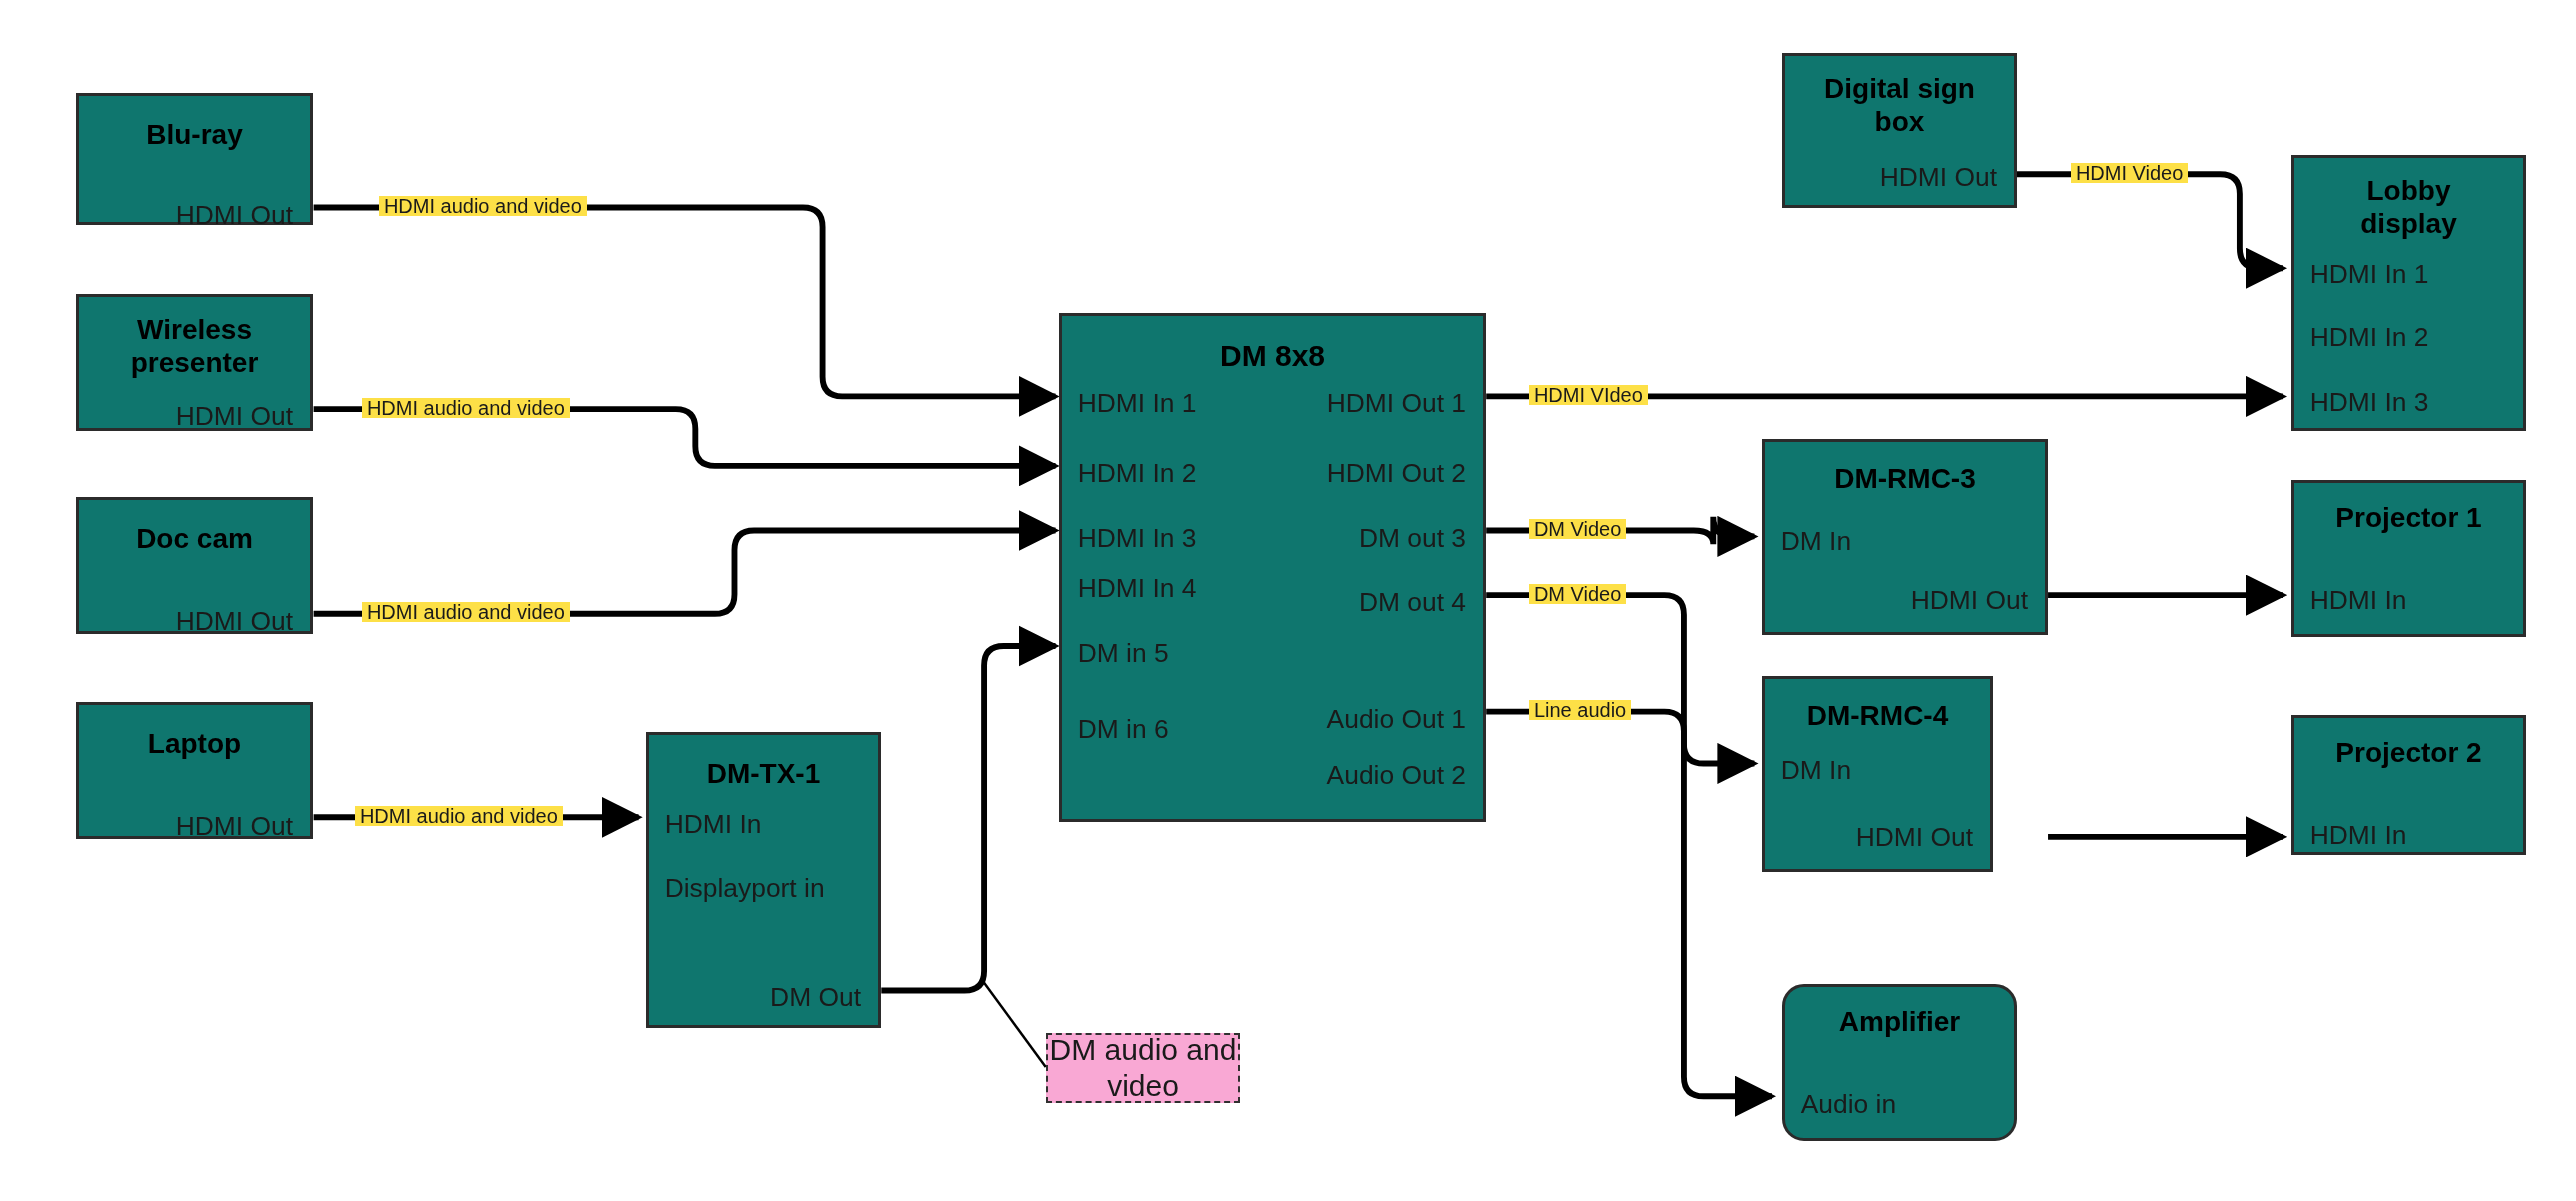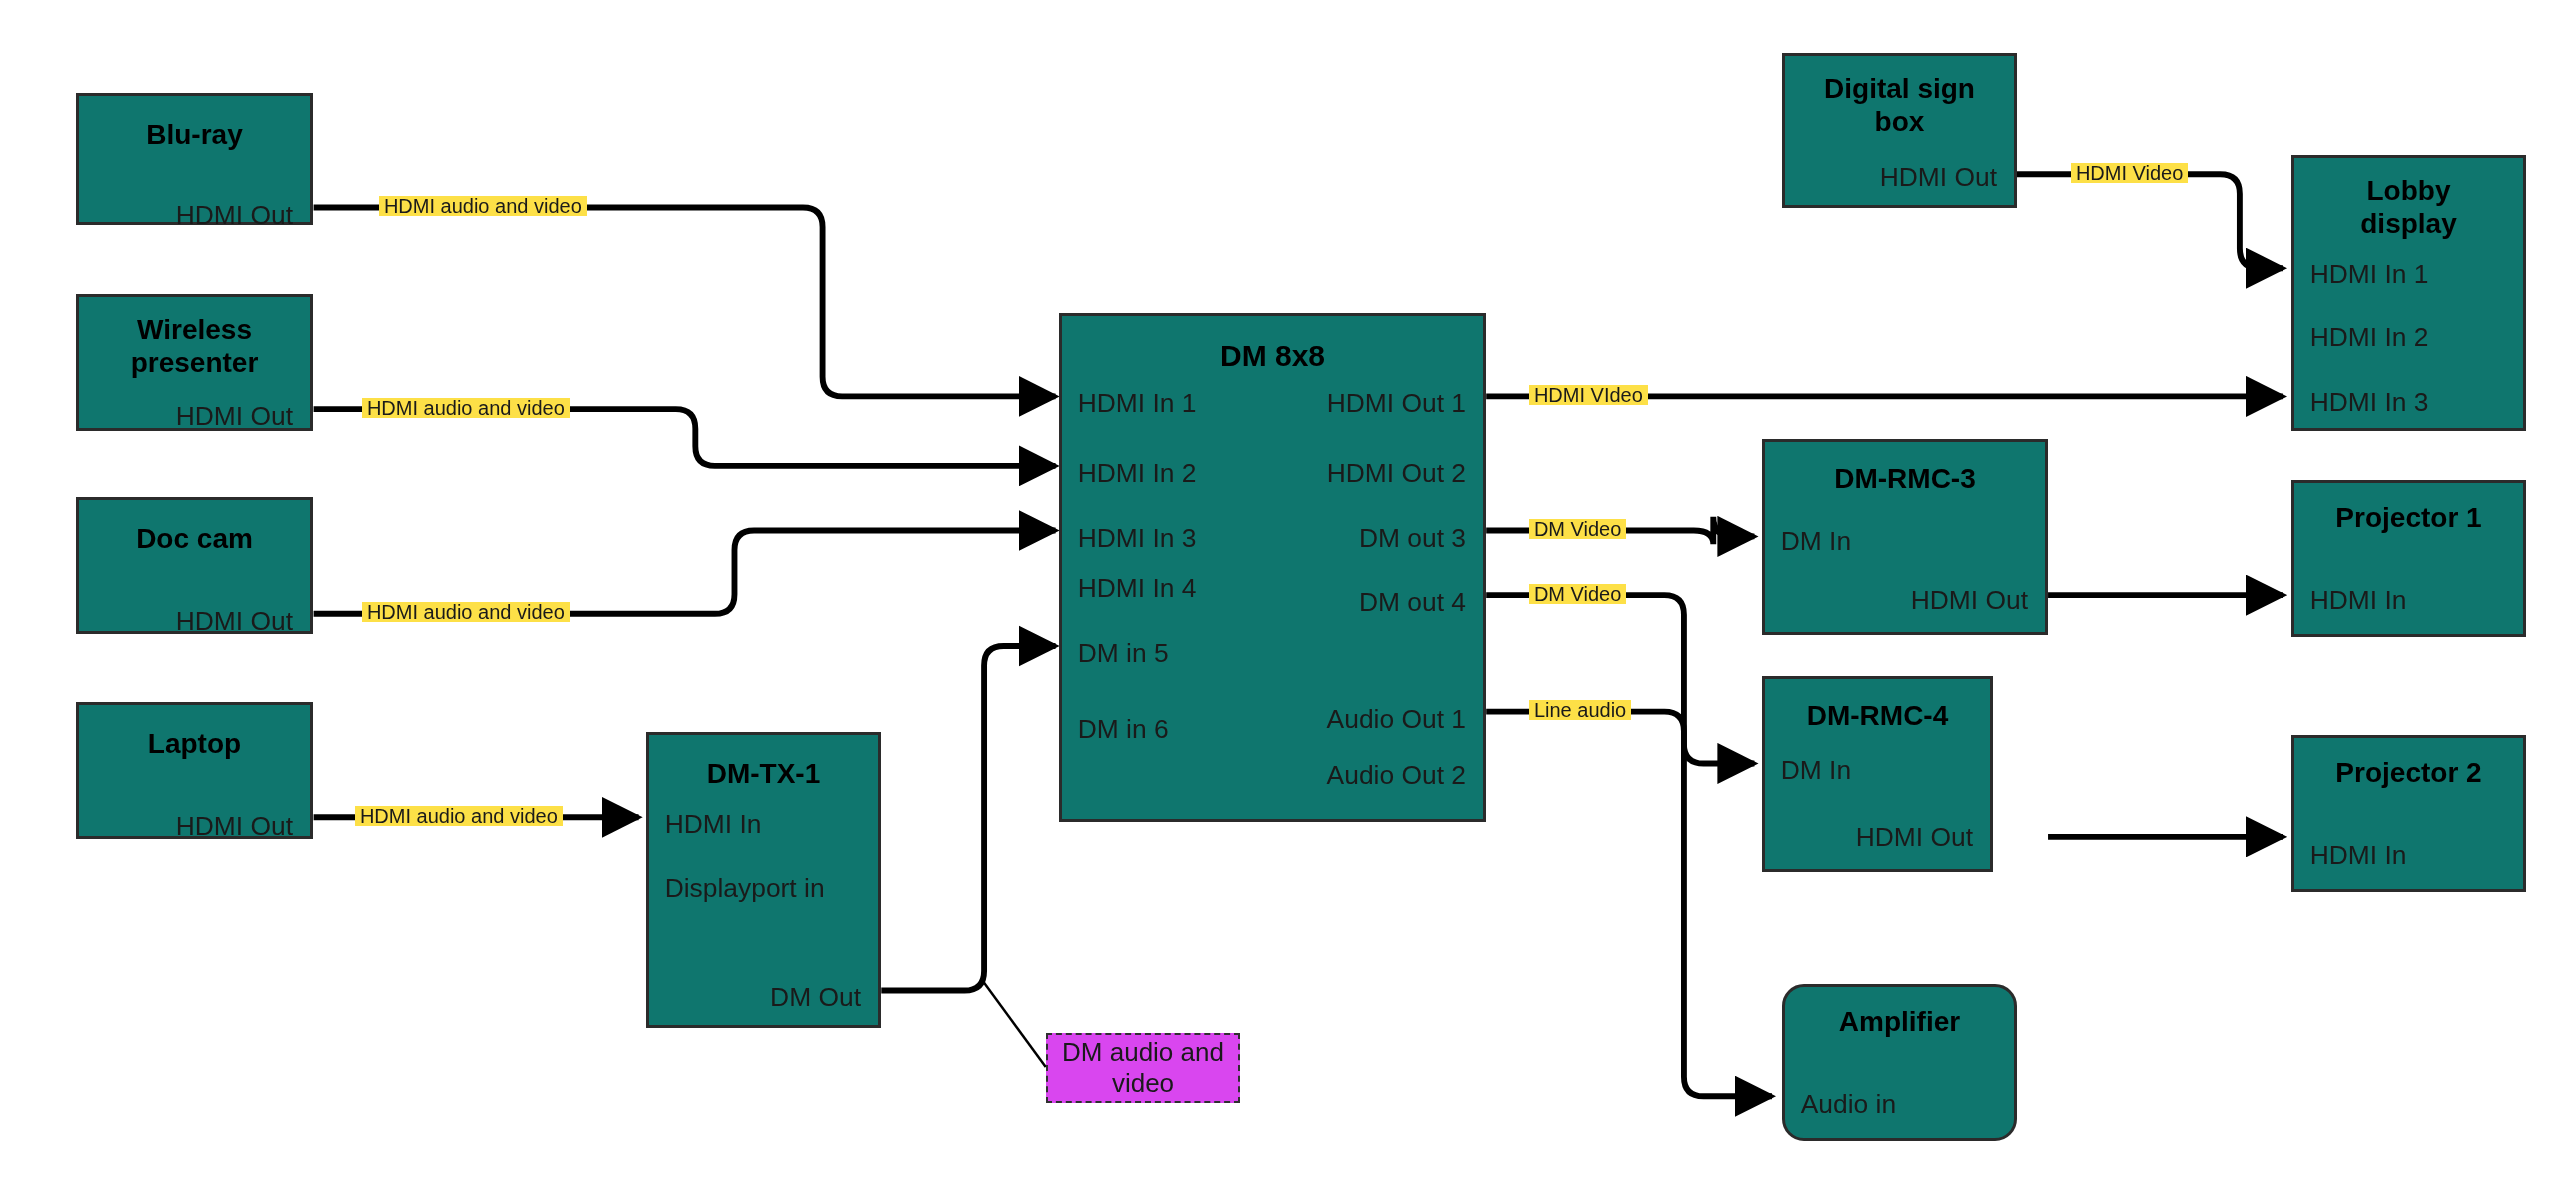--- a/index.html
+++ b/index.html
@@ -53,26 +53,26 @@
     color: #1a1a1a;
     white-space: nowrap;
     background: #fde047;
     padding: 0 4.9px;
     line-height: 1;
   }
   .note-box {
     position: absolute;
     box-sizing: border-box;
     border: 2.9px dashed #303030;
-    background: #d946ef;
+    background: #f9a8d4;
     display: flex;
     align-items: center;
     justify-content: center;
     text-align: center;
-    font-size: 26px;
+    font-size: 30px;
     color: #1a1a1a;
     line-height: 1.2;
   }
 </style>
 </head>
 <body>
 
 <div id="canvas">
 
   <svg id="wires" viewBox="0 0 2631 1227" xmlns="http://www.w3.org/2000/svg">
@@ -176,21 +176,21 @@
     <div class="node-title" style="top:19.6px;">DM-RMC-4</div>
     <div class="port left" style="top:78px;">DM In</div>
     <div class="port right" style="top:145px;">HDMI Out</div>
   </div>
 
   <div class="node" style="left:2291px; top:480px; width:235px; height:157px;">
     <div class="node-title" style="top:17.6px;">Projector 1</div>
     <div class="port left" style="top:104px;">HDMI In</div>
   </div>
 
-  <div class="node" style="left:2291px; top:735px; width:235px; height:157px;">
+  <div class="node" style="left:2291px; top:715px; width:235px; height:140px;">
     <div class="node-title" style="top:17.6px;">Projector 2</div>
     <div class="port left" style="top:104px;">HDMI In</div>
   </div>
 
   <div class="node" style="left:1782px; top:984px; width:235px; height:157px;border-radius:22px;">
     <div class="node-title" style="top:17.6px;">Amplifier</div>
     <div class="port left" style="top:104px;">Audio in</div>
   </div>
 
   <div class="wire-label" style="left:379px; top:196px;">HDMI audio and video</div>

